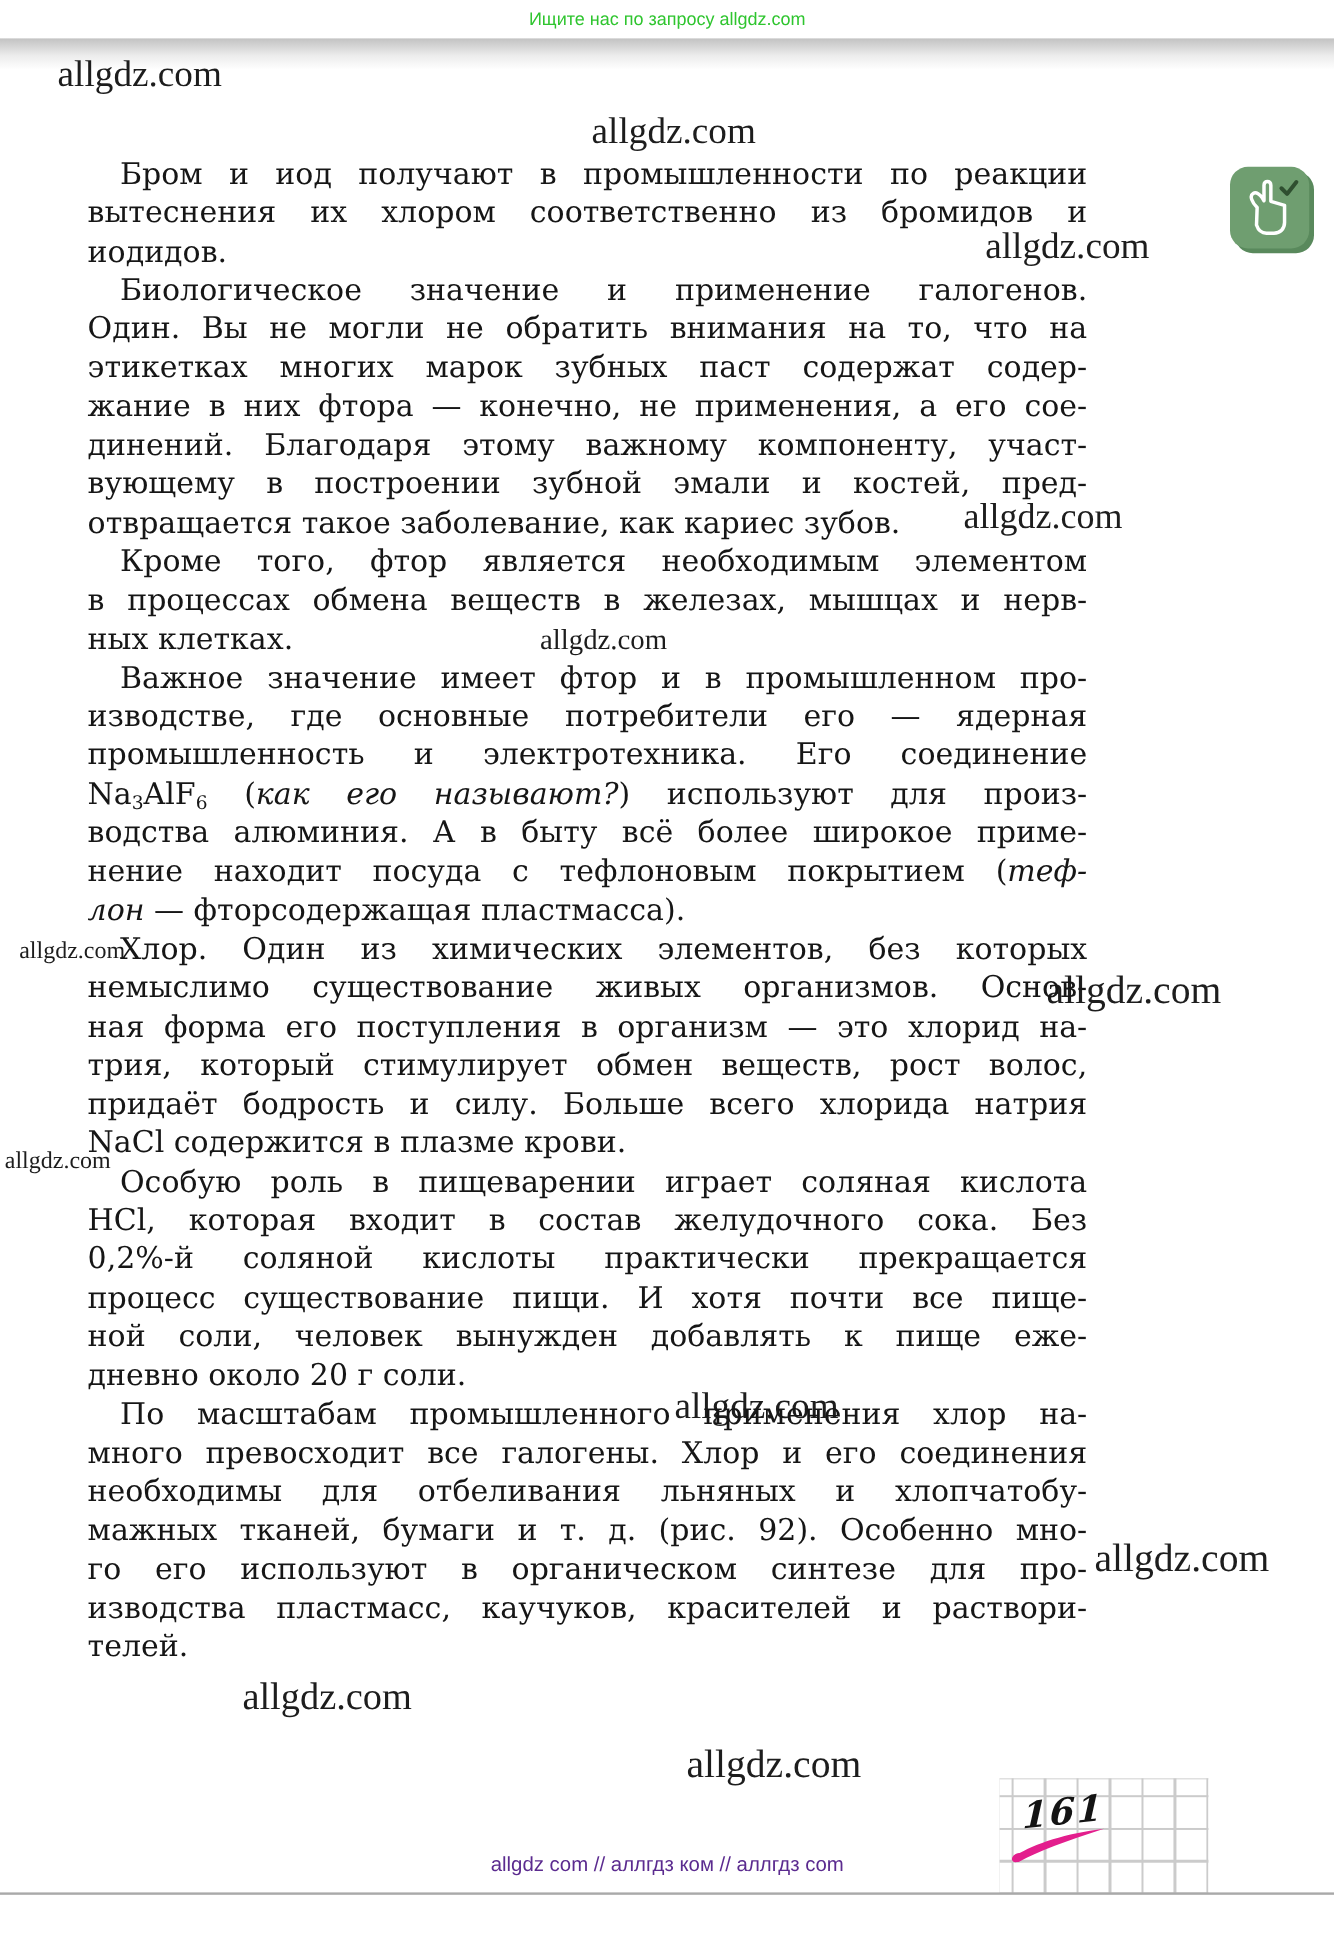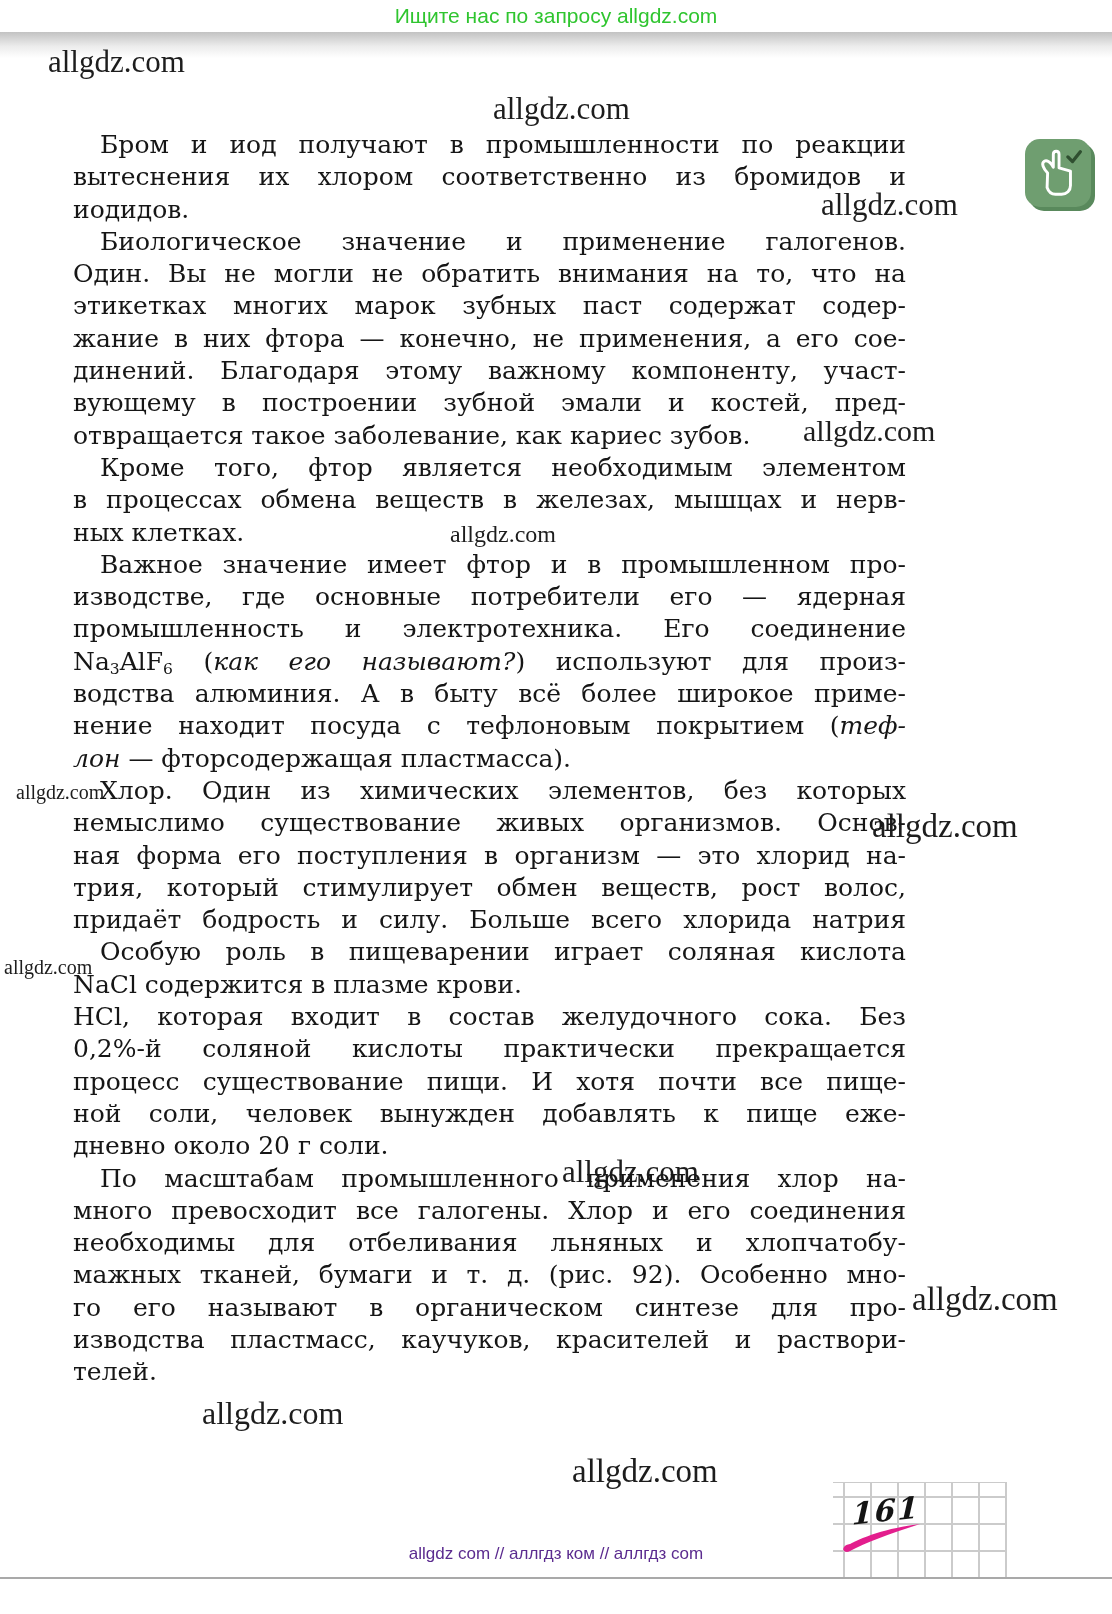--- a/index.html
+++ b/index.html
@@ -3,21 +3,21 @@
 <meta charset="utf-8">
 <style>
   html,body{margin:0;padding:0;}
   body{background:#ffffff;}
   .page{position:relative;width:1112px;height:1614px;background:#ffffff;overflow:hidden;
         font-family:"DejaVu Serif",serif;}
 
   
   .promo-bar{position:absolute;left:0;top:0;width:1112px;height:32px;background:#ffffff;
              display:flex;align-items:center;justify-content:center;}
-  .promo-text{font-family:"Liberation Sans",sans-serif;font-size:21px;color:#2fc52f;}
+  .promo-text{font-family:"Liberation Sans",sans-serif;font-size:15px;color:#2fc52f;}
   .top-shadow{position:absolute;left:0;top:32px;width:1112px;height:26px;
               background:linear-gradient(#c2c2c2 0%,#ececec 55%,#ffffff 100%);}
 
   
   .click-btn{position:absolute;left:1025px;top:139px;width:66px;height:68px;
              background:#6f9e70;border-radius:15px;box-shadow:4px 4px 0 0 #59895c;
              display:flex;align-items:center;justify-content:center;cursor:pointer;}
 
   
   .wm{position:absolute;font-family:Liberation Serif, serif;color:#1d1d1d;white-space:nowrap;line-height:1;}
@@ -108,32 +108,32 @@
       <div class="line">промышленность и электротехника. Его соединение</div>
       <div class="line">Na<sub>3</sub>AlF<sub>6</sub> (<i>как его называют?</i>) используют для произ-</div>
       <div class="line">водства алюминия. А в быту всё более широкое приме-</div>
       <div class="line">нение находит посуда с тефлоновым покрытием (<i>теф-</i></div>
       <div class="line end"><i>лон</i> — фторсодержащая пластмасса).</div>
       <div class="line indent"><b>Хлор.</b> Один из химических элементов, без которых</div>
       <div class="line">немыслимо существование живых организмов. Основ-</div>
       <div class="line">ная форма его поступления в организм — это хлорид на-</div>
       <div class="line">трия, который стимулирует обмен веществ, рост волос,</div>
       <div class="line">придаёт бодрость и силу. Больше всего хлорида натрия</div>
+      <div class="line end">NaCl содержится в плазме крови.</div>
       <div class="line indent">Особую роль в пищеварении играет соляная кислота</div>
-      <div class="line end">NaCl содержится в плазме крови.</div>
       <div class="line">HCl, которая входит в состав желудочного сока. Без</div>
       <div class="line">0,2%-й соляной кислоты практически прекращается</div>
       <div class="line">процесс существование пищи. И хотя почти все пище-</div>
       <div class="line">ной соли, человек вынужден добавлять к пище еже-</div>
       <div class="line end">дневно около 20 г соли.</div>
       <div class="line indent">По масштабам промышленного применения хлор на-</div>
       <div class="line">много превосходит все галогены. Хлор и его соединения</div>
       <div class="line">необходимы для отбеливания льняных и хлопчатобу-</div>
       <div class="line">мажных тканей, бумаги и т. д. (рис. 92). Особенно мно-</div>
-      <div class="line">го его называют в органическом синтезе для про-</div>
+      <div class="line">го его используют в органическом синтезе для про-</div>
       <div class="line">изводства пластмасс, каучуков, красителей и раствори-</div>
       <div class="line end">телей.</div>
     </div>
 
   <div class="grid-paper"></div>
   <div class="page-number">161</div>
   <svg class="swoosh" width="85" height="35" viewBox="0 0 85 35">
     <path d="M6 29 C22 19 48 10 81 6 C50 16 26 25 11 33 C6 35.5 3 31 6 29 Z" fill="#e31e8d"></path>
     <ellipse cx="9" cy="30" rx="5" ry="3.4" transform="rotate(-28 9 30)" fill="#e31e8d"></ellipse>
   </svg>

